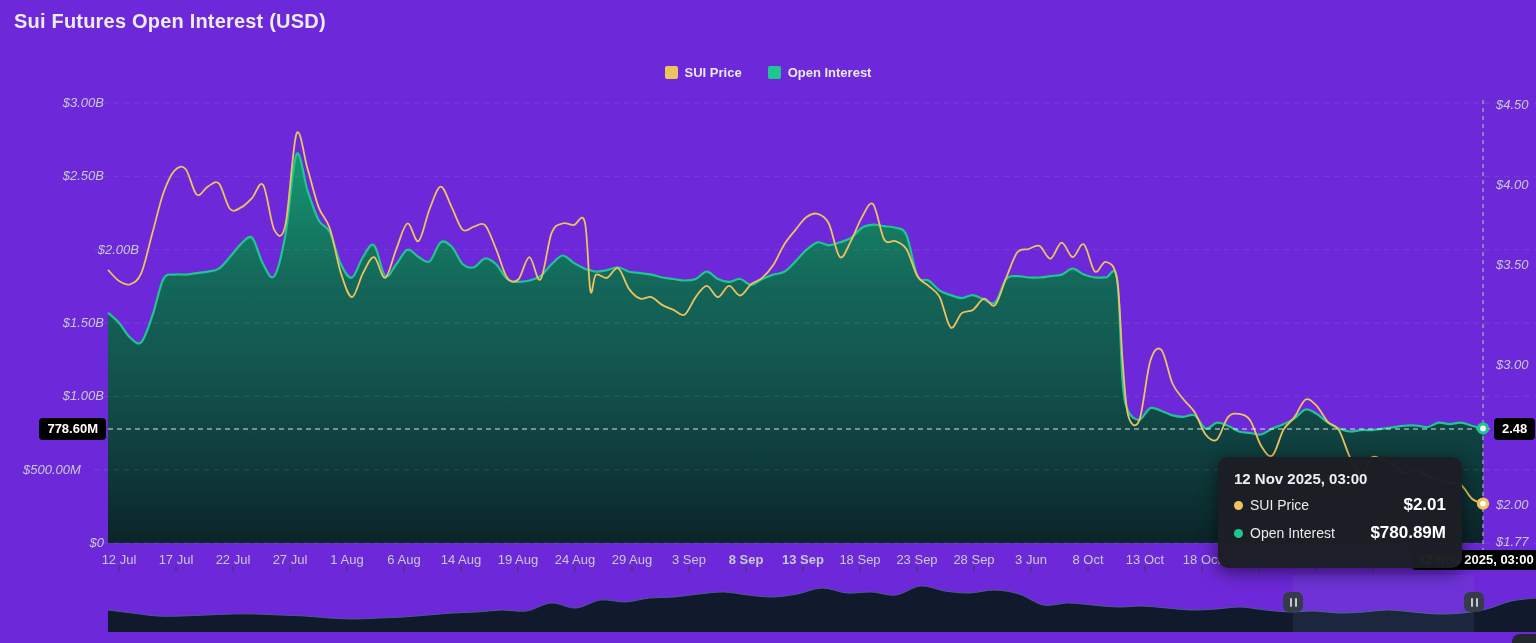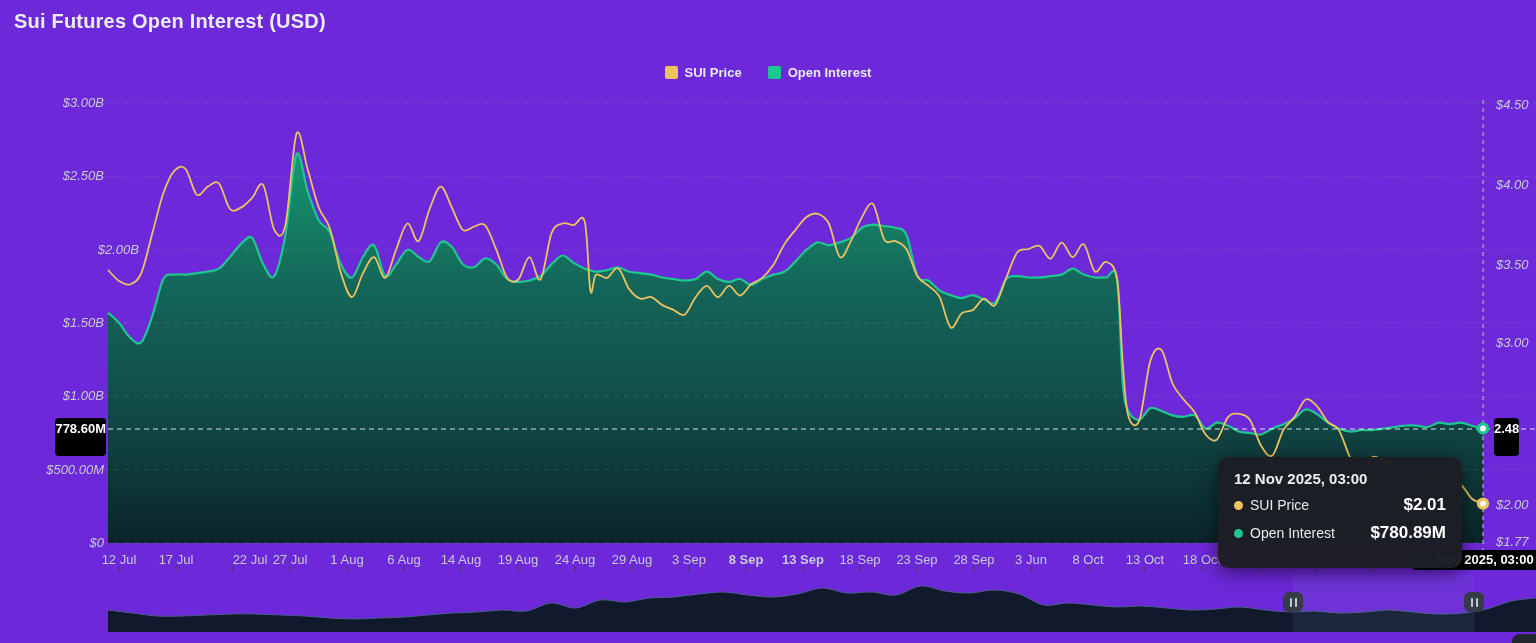--- a/index.html
+++ b/index.html
@@ -7,21 +7,21 @@
   .stage{position:relative;width:1536px;height:643px;background:#6d28d9;}
   .chart-title{position:absolute;left:14px;top:10px;font-size:20px;font-weight:700;color:#EAECEF;letter-spacing:.2px;}
   .legend{position:absolute;top:65px;left:0;width:100%;display:flex;justify-content:center;gap:26px;z-index:5;}
   .legend-item{display:flex;align-items:center;gap:7px;font-size:13px;font-weight:600;color:#E8EAED;cursor:pointer;}
   .legend-swatch{width:13px;height:13px;border-radius:2px;}
   #main-svg{position:absolute;left:0;top:0;z-index:1;}
   .ylabel{position:absolute;font-size:13px;color:#C6CBD1;line-height:16px;font-style:italic;}
   .yl-left{left:0;width:104px;text-align:right;}
   .yl-right{left:1496px;text-align:left;}
   .xlabel{position:absolute;top:552px;width:64px;text-align:center;font-size:13px;color:#C6CBD1;}
-  .pill{position:absolute;background:#000;color:#fff;font-size:13px;font-weight:700;line-height:22px;height:38px;border-radius:4px;padding:0 0;z-index:20;white-space:nowrap;}
+  .pill{position:absolute;background:#000;color:#fff;font-size:13px;font-weight:700;line-height:22px;height:22px;border-radius:4px;padding:0 8px;z-index:20;white-space:nowrap;}
   .pill-date{height:20px;line-height:20px;top:550px;left:1412px;padding:0 6px;z-index:18;}
   .tooltip{position:absolute;left:1218px;top:457px;width:244px;height:111px;box-sizing:border-box;background:rgba(28,31,37,.98);border-radius:10px;padding:13px 16px;z-index:30;box-shadow:0 4px 18px rgba(0,0,0,.55);}
   .tt-title{font-size:15px;font-weight:700;color:#EDEEF0;}
   .tt-row{display:flex;align-items:center;margin-top:8px;font-size:14px;color:#E8EAED;}
   .tt-dot{width:9px;height:9px;border-radius:50%;margin-right:7px;flex:none;}
   .tt-val{margin-left:auto;font-weight:700;font-size:17px;color:#FFFFFF;}
   .nav-handle{position:absolute;width:20px;height:20px;border-radius:6px;background:#363C47;display:flex;align-items:center;justify-content:center;gap:3px;z-index:12;cursor:ew-resize;}
   .nav-handle i{display:block;width:2px;height:9px;background:#C5CAD2;border-radius:1px;}
   .gear-btn{position:absolute;left:1512px;top:634px;width:36px;height:36px;border-radius:8px;background:#23272E;color:#9CA3AD;font-size:17px;display:flex;align-items:center;justify-content:center;z-index:12;cursor:pointer;}
 </style>
@@ -96,35 +96,35 @@
       <path d="M108.0,610.0C112.1,610.5,124.4,612.0,132.6,613.0C140.8,614.0,149.0,615.5,157.2,616.0C165.4,616.5,173.7,616.2,181.9,616.0C190.1,615.8,198.3,615.3,206.5,615.0C214.7,614.7,222.9,614.2,231.1,614.0C239.3,613.8,247.5,613.8,255.7,614.0C263.9,614.2,272.1,614.7,280.3,615.0C288.6,615.3,296.8,615.5,305.0,616.0C313.2,616.5,321.4,617.5,329.6,618.0C337.8,618.5,346.0,619.0,354.2,619.0C362.4,619.0,370.6,618.3,378.8,618.0C387.0,617.7,395.2,617.5,403.4,617.0C411.7,616.5,419.9,615.7,428.1,615.0C436.3,614.3,444.5,613.5,452.7,613.0C460.9,612.5,469.1,612.5,477.3,612.0C485.5,611.5,493.7,610.2,501.9,610.0C510.1,609.8,518.3,612.2,526.6,611.0C534.8,609.8,543.0,603.5,551.2,603.0C559.4,602.5,567.6,608.5,575.8,608.0C584.0,607.5,592.2,601.0,600.4,600.0C608.6,599.0,616.8,602.3,625.0,602.0C633.2,601.7,641.4,598.8,649.7,598.0C657.9,597.2,666.1,597.7,674.3,597.0C682.5,596.3,690.7,594.8,698.9,594.0C707.1,593.2,715.3,591.8,723.5,592.0C731.7,592.2,739.9,594.2,748.1,595.0C756.3,595.8,764.6,597.2,772.8,597.0C781.0,596.8,789.2,595.5,797.4,594.0C805.6,592.5,813.8,588.2,822.0,588.0C830.2,587.8,838.4,592.3,846.6,593.0C854.8,593.7,863.0,591.7,871.2,592.0C879.4,592.3,887.7,596.0,895.9,595.0C904.1,594.0,912.3,586.7,920.5,586.0C928.7,585.3,936.9,589.8,945.1,591.0C953.3,592.2,961.5,593.2,969.7,593.0C977.9,592.8,986.1,589.8,994.3,590.0C1002.6,590.2,1010.8,591.5,1019.0,594.0C1027.2,596.5,1035.4,603.5,1043.6,605.0C1051.8,606.5,1060.0,603.0,1068.2,603.0C1076.4,603.0,1084.6,604.3,1092.8,605.0C1101.0,605.7,1109.2,606.8,1117.4,607.0C1125.7,607.2,1133.9,605.8,1142.1,606.0C1150.3,606.2,1158.5,607.3,1166.7,608.0C1174.9,608.7,1183.1,609.8,1191.3,610.0C1199.5,610.2,1207.7,609.5,1215.9,609.0C1224.1,608.5,1232.3,606.8,1240.6,607.0C1248.8,607.2,1257.0,609.2,1265.2,610.0C1273.4,610.8,1281.6,611.8,1289.8,612.0C1298.0,612.2,1306.2,610.8,1314.4,611.0C1322.6,611.2,1330.8,612.8,1339.0,613.0C1347.2,613.2,1355.4,612.5,1363.7,612.0C1371.9,611.5,1380.1,610.0,1388.3,610.0C1396.5,610.0,1404.7,611.3,1412.9,612.0C1421.1,612.7,1429.3,613.8,1437.5,614.0C1445.7,614.2,1453.9,613.8,1462.1,613.0C1470.3,612.2,1478.6,611.0,1486.8,609.0C1495.0,607.0,1503.2,602.8,1511.4,601.0C1519.6,599.2,1531.9,598.5,1536.0,598.0" fill="none" stroke="#4A5C8F" stroke-width="1"></path>
       <rect x="1293" y="575" width="181" height="57" fill="rgba(125,145,205,0.10)"></rect>
     </svg>
 
   <div id="y-left">
       <div class="ylabel yl-left" style="top: 95px;">$3.00B</div>
       <div class="ylabel yl-left" style="top: 168.3px;">$2.50B</div>
       <div class="ylabel yl-left" style="top: 241.7px; padding-left: 35px;">$2.00B</div>
       <div class="ylabel yl-left" style="top: 315px;">$1.50B</div>
       <div class="ylabel yl-left" style="top: 388.3px;">$1.00B</div>
-      <div class="ylabel yl-left" style="top: 461.7px;">$500.00M</div>
+      <div class="ylabel yl-left" style="top: 461.7px; text-align: center;">$500.00M</div>
       <div class="ylabel yl-left" style="top: 535px;">$0</div>
     </div>
   <div id="y-right">
       <div class="ylabel yl-right" style="top: 97px;">$4.50</div>
       <div class="ylabel yl-right" style="top: 177.037px;">$4.00</div>
       <div class="ylabel yl-right" style="top: 257.073px;">$3.50</div>
-      <div class="ylabel yl-right" style="top: 335px;">$3.00</div>
+      <div class="ylabel yl-right" style="top: 357px;">$3.00</div>
       <div class="ylabel yl-right" style="top: 497.183px;">$2.00</div>
       <div class="ylabel yl-right" style="top: 534px;">$1.77</div>
     </div>
   <div id="x-axis">
       <div class="xlabel" style="left: 87px;">12 Jul</div>
       <div class="xlabel" style="left: 144px;">17 Jul</div>
-      <div class="xlabel" style="left: 218px;">22 Jul</div>
+      <div class="xlabel" style="left: 201px;">22 Jul</div>
       <div class="xlabel" style="left: 258px;">27 Jul</div>
       <div class="xlabel" style="left: 315px;">1 Aug</div>
       <div class="xlabel" style="left: 372px;">6 Aug</div>
       <div class="xlabel" style="left: 429px;">14 Aug</div>
       <div class="xlabel" style="left: 486px;">19 Aug</div>
       <div class="xlabel" style="left: 543px;">24 Aug</div>
       <div class="xlabel" style="left: 600px;">29 Aug</div>
       <div class="xlabel" style="left: 657px;">3 Sep</div>
       <div class="xlabel" style="left: 714px; font-weight: bold;">8 Sep</div>
       <div class="xlabel" style="left: 771px; font-weight: bold;">13 Sep</div>

